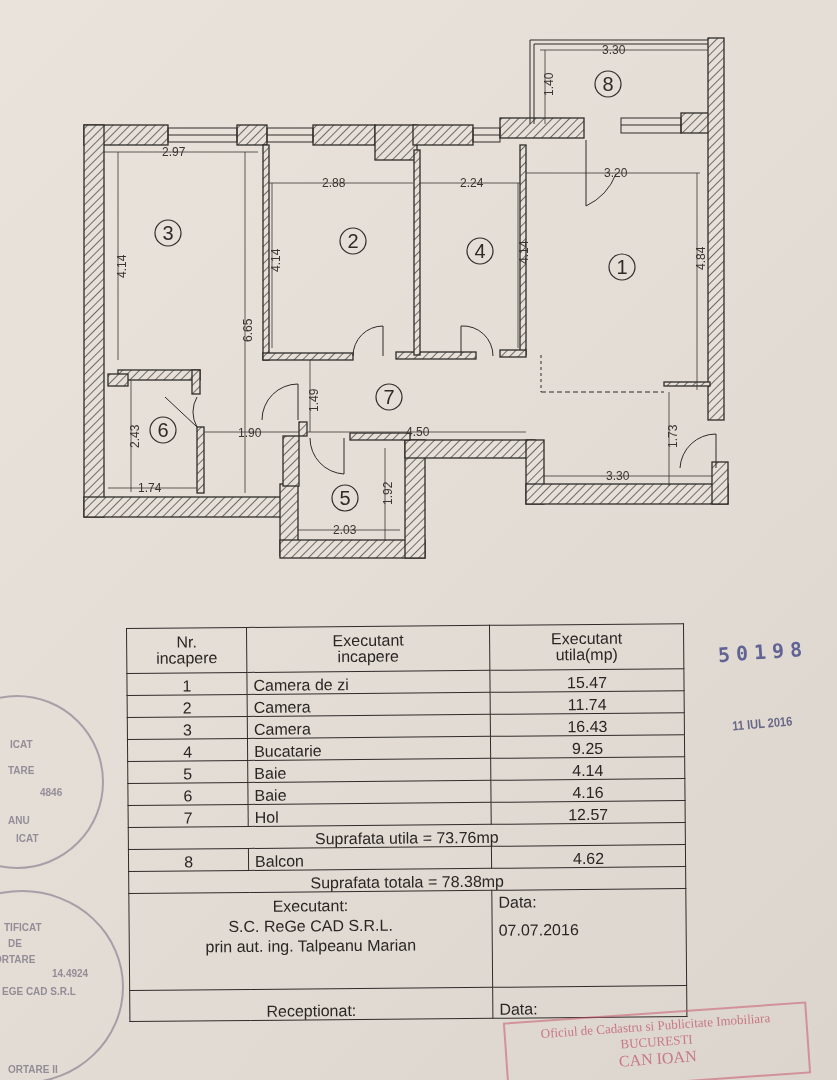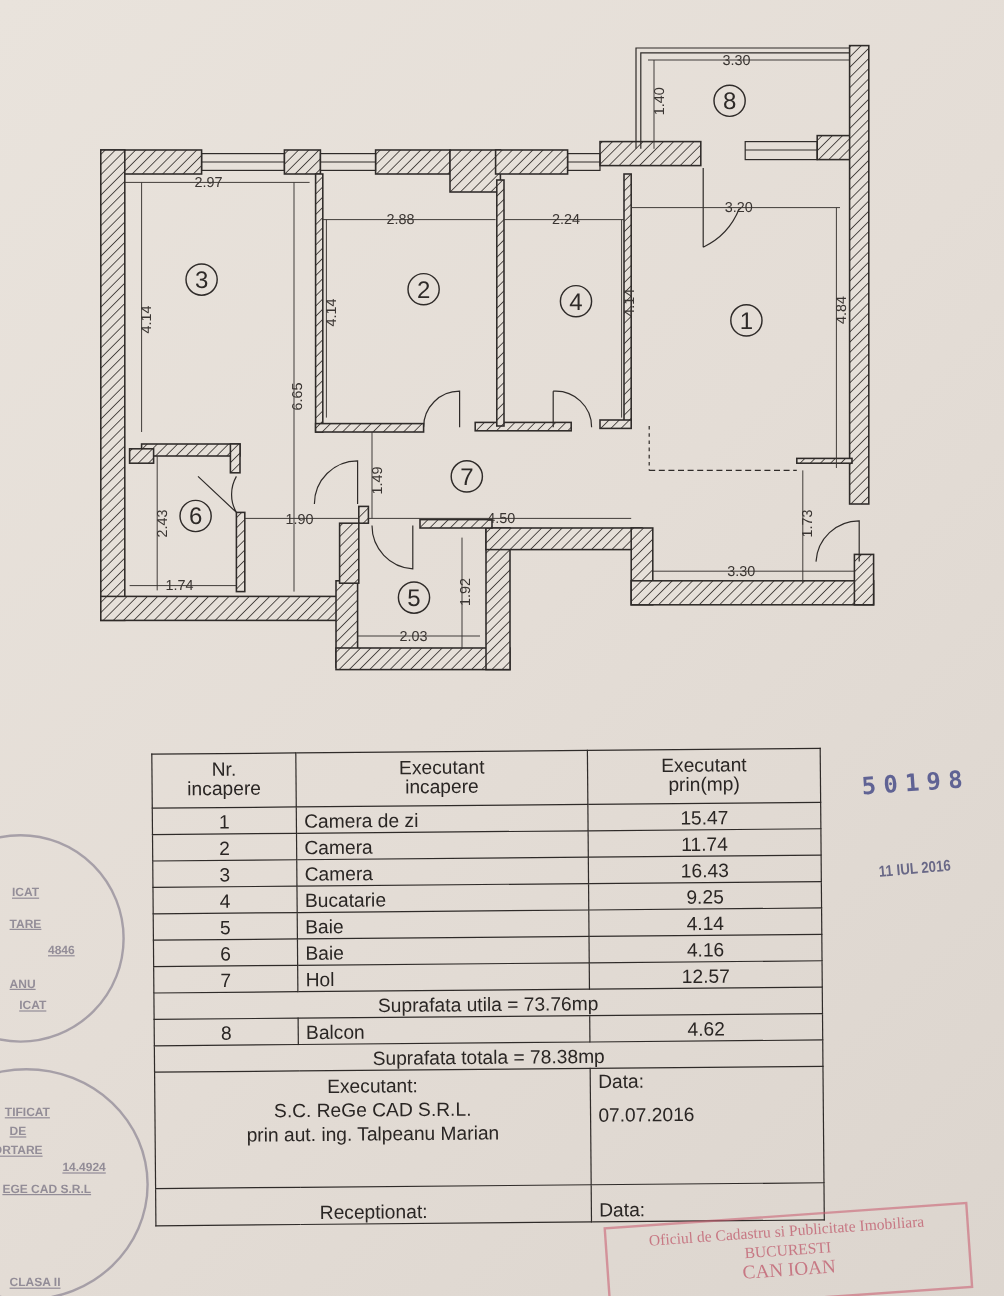--- a/index.html
+++ b/index.html
@@ -22,21 +22,21 @@
   table.legend td.c-area { text-align:center; }
   table.legend tr.head td { height:44px; text-align:center; vertical-align:middle; }
   table.legend tr.sum td { text-align:center; }
   table.legend tr.exec td { height:92px; vertical-align:top; padding-top:4px; }
   table.legend tr.recv td { height:30px; }
   .exec-left { text-align:center; }
   .exec-right { text-align:left; }
   .stamp-num { position:absolute; left:718px; top:640px; color:#4a4f8a; font-size:20px; letter-spacing:6px; transform:rotate(-4deg); font-family:"DejaVu Sans Mono", monospace; font-weight:bold; opacity:.85; }
   .stamp-date { position:absolute; left:727px; top:716px; color:#55557a; font-size:13px; transform:rotate(-5deg) scaleX(0.85); font-family:"Liberation Sans", sans-serif; font-weight:bold; opacity:.85; }
   .seal { position:absolute; border:2px solid rgba(90,85,110,.45); border-radius:50%; color:rgba(80,75,100,.55); font-size:10px; font-weight:bold; }
-  .seal span { position:absolute; white-space:nowrap;text-decoration:underline; }
+  .seal span { position:absolute; white-space:nowrap; }
   .red-stamp { position:absolute; left:505px; top:1012px; width:300px; height:68px; border:2px solid rgba(200,90,110,.55); color:rgba(190,80,100,.7); font-family:"Liberation Serif", serif; font-size:13px; transform:rotate(-4deg); }
   .red-stamp div { text-align:center; }
 </style>
 </head>
 <body>
 
 <svg id="plan" width="837" height="600" viewBox="0 0 837 600">
   <defs>
     <pattern id="hatch" patternUnits="userSpaceOnUse" width="6" height="6" patternTransform="rotate(45)">
       <rect width="6" height="6" fill="#e6e0d9"></rect>
@@ -175,21 +175,21 @@
     <text x="389" y="404">7</text>
     <text x="608" y="91">8</text>
   </g>
 </svg>
 
 <table class="legend">
   <tbody>
       <tr class="head">
     <td class="c-nr"><span>Nr.</span><br><span>incapere</span></td>
     <td class="c-name"><span>Executant</span><br><span>incapere</span></td>
-    <td class="c-area"><span>Executant</span><br><span>prin(mp)</span></td>
+    <td class="c-area"><span>Executant</span><br><span>utila(mp)</span></td>
   </tr>
   <tr>
         <td class="c-nr">1</td>
         <td class="c-name">Camera de zi</td>
         <td class="c-area">15.47</td>
       </tr>
   <tr>
         <td class="c-nr">2</td>
         <td class="c-name">Camera</td>
         <td class="c-area">11.74</td>
@@ -257,20 +257,20 @@
   <span style="left:108px; top:90px">4846</span>
   <span style="left:76px; top:118px">ANU</span>
   <span style="left:84px; top:136px">ICAT</span>
 </div>
 <div class="seal" style="left:-80px; top:890px; width:200px; height:190px;">
   <span style="left:82px; top:30px">TIFICAT</span>
   <span style="left:86px; top:46px">DE</span>
   <span style="left:72px; top:62px">ORTARE</span>
   <span style="left:130px; top:76px">14.4924</span>
   <span style="left:80px; top:94px">EGE CAD S.R.L</span>
-  <span style="left:86px; top:172px">CLASA II</span>
+  <span style="left:86px; top:172px">ORTARE II</span>
 </div>
 
 <div class="red-stamp">
   <div style="margin-top:4px">Oficiul de Cadastru si Publicitate Imobiliara</div>
   <div>BUCURESTI</div>
   <div style="font-size:16px">CAN IOAN</div>
 </div>
 
 </body></html>

